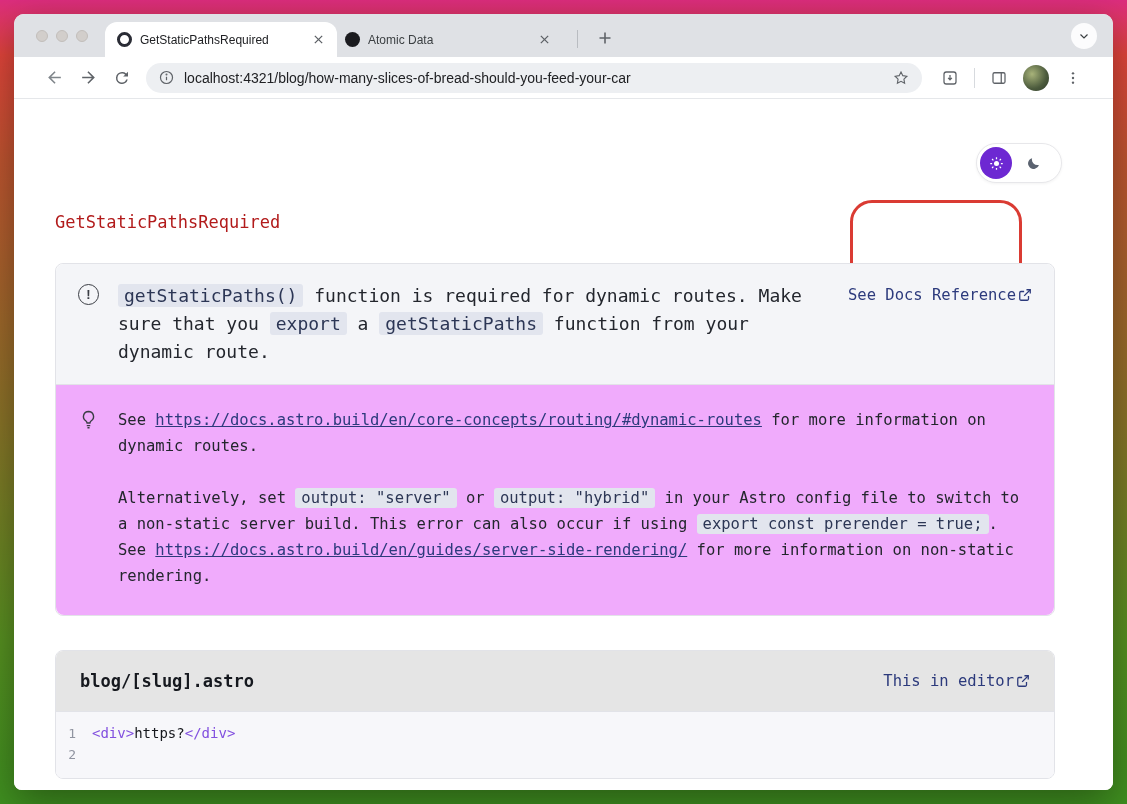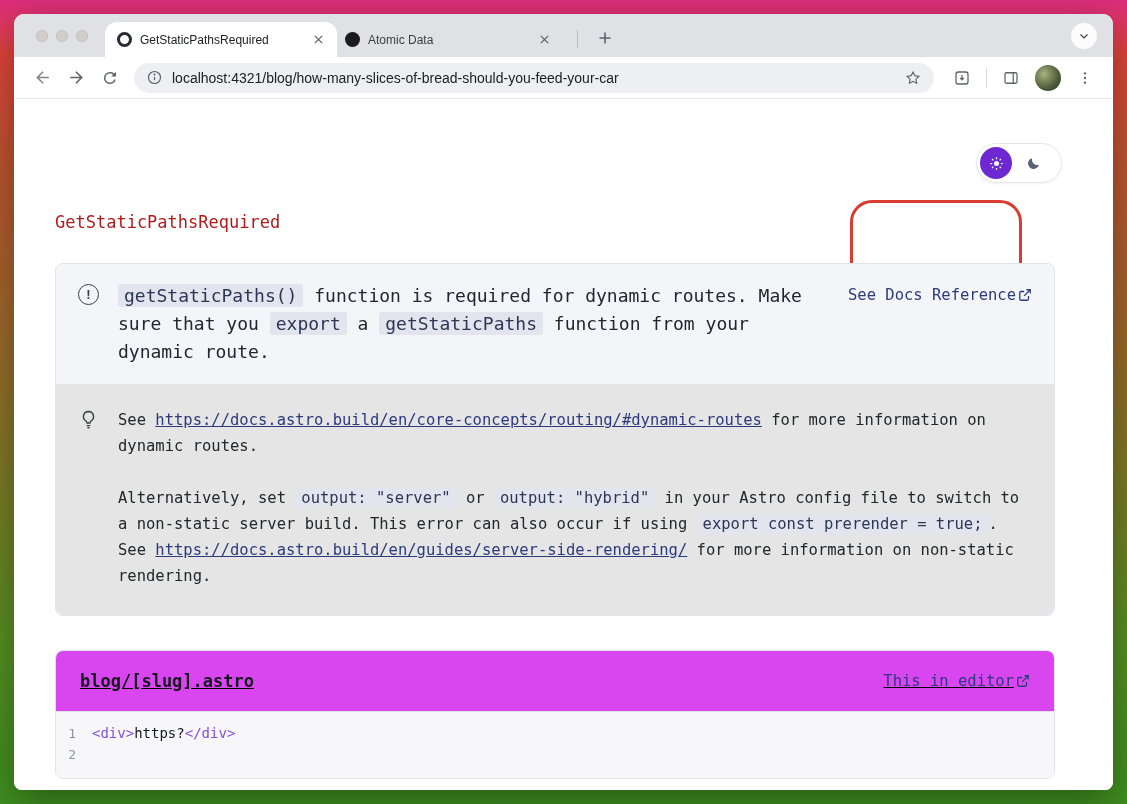--- a/index.html
+++ b/index.html
@@ -33,21 +33,21 @@
   .tab.inactive { left:319px; width:230px; }
   .tab-label { flex:1; white-space:nowrap; overflow:hidden; text-overflow:ellipsis; }
   .favicon1 { width:15px; height:15px; border-radius:50%; border:3px solid #2a2c35; background:#fff; flex:0 0 auto; }
   .favicon2 { width:15px; height:15px; border-radius:50%; background:#1b1b1f; flex:0 0 auto; }
   .tab-close { width:17px; height:17px; border-radius:50%; display:flex; align-items:center; justify-content:center; flex:0 0 auto; }
   .tab-sep { position:absolute; left:563px; bottom:9px; width:1px; height:18px; background:#b9bcc1; }
   .newtab-btn { position:absolute; left:578px; bottom:6px; width:26px; height:26px; border-radius:50%; display:flex; align-items:center; justify-content:center; }
   .tabsearch-btn { position:absolute; right:16px; top:9px; width:26px; height:26px; border-radius:50%; background:#fcfcfd; display:flex; align-items:center; justify-content:center; }
 
   
-  .addressbar { height:42px; background:#fff; border-bottom:1px solid #e5e7ea; display:flex; align-items:center; padding:0 12px; gap:2px; flex:0 0 auto; }
+  .addressbar { height:42px; background:#fff; border-bottom:1px solid #e5e7ea; display:flex; align-items:center; padding:0 24px; gap:2px; flex:0 0 auto; }
   .nav-btn { width:32px; height:32px; border-radius:50%; display:flex; align-items:center; justify-content:center; flex:0 0 auto; }
   .omnibox { flex:1; height:30px; margin:0 10px 0 6px; background:#edeff2; border-radius:15px; display:flex; align-items:center; padding:0 12px; gap:9px; min-width:0; }
   .omni-url { font-size:14px; color:#202124; white-space:nowrap; overflow:hidden; flex:1; }
   .right-tools { display:flex; align-items:center; gap:8px; flex:0 0 auto; }
   .vdiv { width:1px; height:20px; background:#d7dade; }
   .avatar { width:26px; height:26px; border-radius:50%; background:radial-gradient(circle at 35% 35%, #a8b37a, #4c5b3d 60%, #2e3a2a); }
 
   
   .content { flex:1; background:#fff; position:relative; overflow:hidden; }
 
@@ -70,21 +70,21 @@
   .houston .nose { position:absolute; bottom:18px; left:79px; width:17px; height:15px; border-radius:4px; background:var(--houston-pink,#edb0ac); }
 
   .main { position:relative; z-index:1; padding-top:112px; margin-left:41px; width:1000px; }
 
   .err-name { color:var(--error-red,#b21b1b); font-size:17px; line-height:22px; }
   .err-title { margin-top:8px; font-size:31px; line-height:40px; font-weight:bold; color:#101319; letter-spacing:-.3px; }
 
   .card { margin-top:30px; border:1px solid #e2e3e8; border-radius:8px; background:#fff; position:relative; z-index:2; }
   .card-section { display:flex; gap:14px; }
   .msg-section { background:#f4f5f8; border-bottom:1px solid #e2e3e8; border-radius:8px 8px 0 0; padding:18px 22px; }
-  .hint-section { background:#e5e5e5; border-radius:0 0 8px 8px; padding:22px 22px 26px; }
+  .hint-section { background:#f0abfc; border-radius:0 0 8px 8px; padding:22px 22px 26px; }
   .icon-col { width:26px; flex:0 0 auto; padding-top:2px; }
   .msg-text { width:712px; font-size:18px; line-height:28px; color:#23262d; }
   .hint-text { width:935px; font-size:15.5px; line-height:26px; color:#23262d; }
   .hint-text p + p { margin-top:26px; }
   .card-link {
     margin-left:auto; flex:0 0 auto; align-self:flex-start;
     display:inline-flex; align-items:center; gap:2px; white-space:nowrap;
     color:var(--link-navy,#2c3a7c); font-size:15.5px; line-height:26px; text-decoration:none; cursor:pointer;
   }
 
@@ -97,23 +97,22 @@
 
   .warn-circle {
     width:21px; height:21px; border-radius:50%; border:1.6px solid #3a3d44;
     display:flex; align-items:center; justify-content:center;
     font-size:13px; font-weight:bold; color:#3a3d44; font-family:"Liberation Sans",sans-serif;
   }
 
   
   .code-card { margin-top:34px; margin-bottom:30px; border:1px solid #e2e3e8; border-radius:8px; overflow:hidden; z-index:2; position:relative; }
   .code-head {
-    display:flex; align-items:center; background:#d946ef; border-bottom:1px solid #e2e3e8;
+    display:flex; align-items:center; background:#e5e5e5; border-bottom:1px solid #e2e3e8;
     padding:17px 24px;
-    text-decoration:underline;
   }
   .code-filename { font-weight:bold; font-size:17px; color:#15181e; }
   .code-body { background:#f7f7fa; padding:11px 0 13px; }
   .code-line { display:flex; font-size:14px; line-height:21px; }
   .line-num { width:36px; text-align:right; padding-right:16px; color:#9094a0; flex:0 0 auto; user-select:none; font-size:13px; }
   .line-code { color:#16181d; white-space:pre; }
 
   svg { display:block; }
 </style>
 </head>

